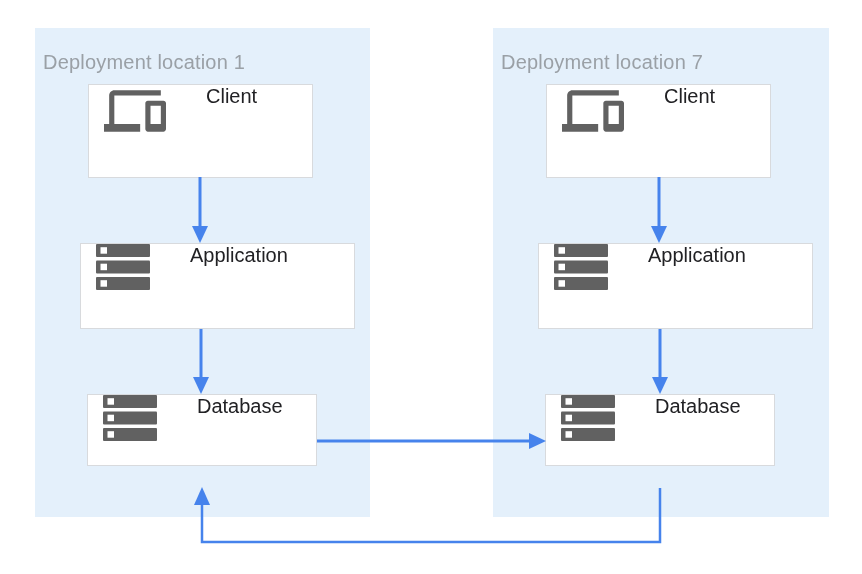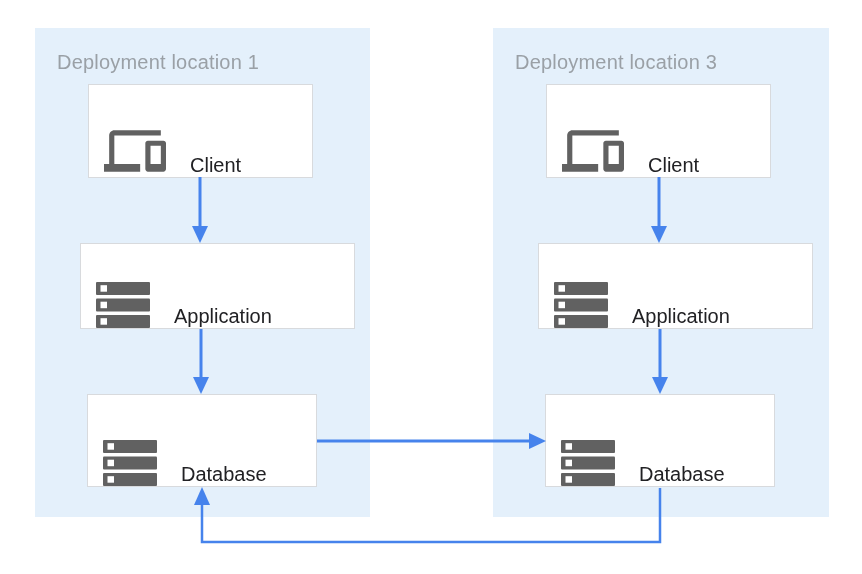--- a/index.html
+++ b/index.html
@@ -27,42 +27,42 @@
     top: 28px;
     width: 335px;
     height: 489px;
     background: var(--panel-background);
   }
   .panel-1 { left: 35px; }
   .panel-2 { left: 493px; width: 336px; }
 
   .panel-title {
     position: absolute;
-    left: 22px;
+    left: 8px;
     top: 23px;
     margin: 0;
     font-size: 20px;
     font-weight: 400;
     letter-spacing: 0.2px;
     color: var(--title-text);
     white-space: nowrap;
   }
 
   .node {
     position: absolute;
     background: #ffffff;
     border: 1px solid var(--node-border);
     display: flex;
-    align-items: flex-end;
+    align-items: flex-start;
     padding-left: 15px;
-    gap: 24px;
+    gap: 40px;
   }
   .node-client      { left: 53px; top: 56px;  width: 225px; height: 94px; }
   .node-application { left: 45px; top: 215px; width: 275px; height: 86px; }
-  .node-database    { left: 52px; top: 366px; width: 230px; height: 93px; }
+  .node-database    { left: 52px; top: 366px; width: 230px; height: 72px; }
 
   .node-label {
     font-size: 20px;
     color: var(--label-text);
     white-space: nowrap;
   }
 
   .icon { display: flex; align-items: center; justify-content: center; }
   .icon svg { display: block; }
   .icon .glyph { fill: var(--icon); }
@@ -122,21 +122,21 @@
           <rect class="hole" x="4.5" y="3.2" width="6.5" height="6.5"></rect>
           <rect class="hole" x="4.5" y="19.7" width="6.5" height="6.5"></rect>
           <rect class="hole" x="4.5" y="36.2" width="6.5" height="6.5"></rect>
         </svg>
       </span>
       <span class="node-label">Database</span>
     </div>
   </section>
 
   <section class="panel panel-2">
-    <h2 class="panel-title">Deployment location 3</h2>
+    <h2 class="panel-title">Deployment location 7</h2>
 
     <div class="node node-client">
       <span class="icon">
         <svg width="62" height="52" viewBox="0 2 24 20">
           <path class="glyph" d="M4 6h18V4H4c-1.1 0-2 .9-2 2v11H0v3h14v-3H4V6zm19 2h-6c-.55 0-1 .45-1 1v10c0 .55.45 1 1 1h6c.55 0 1-.45 1-1V9c0-.55-.45-1-1-1zm-1 9h-4v-7h4v7z"></path>
         </svg>
       </span>
       <span class="node-label">Client</span>
     </div>
 

